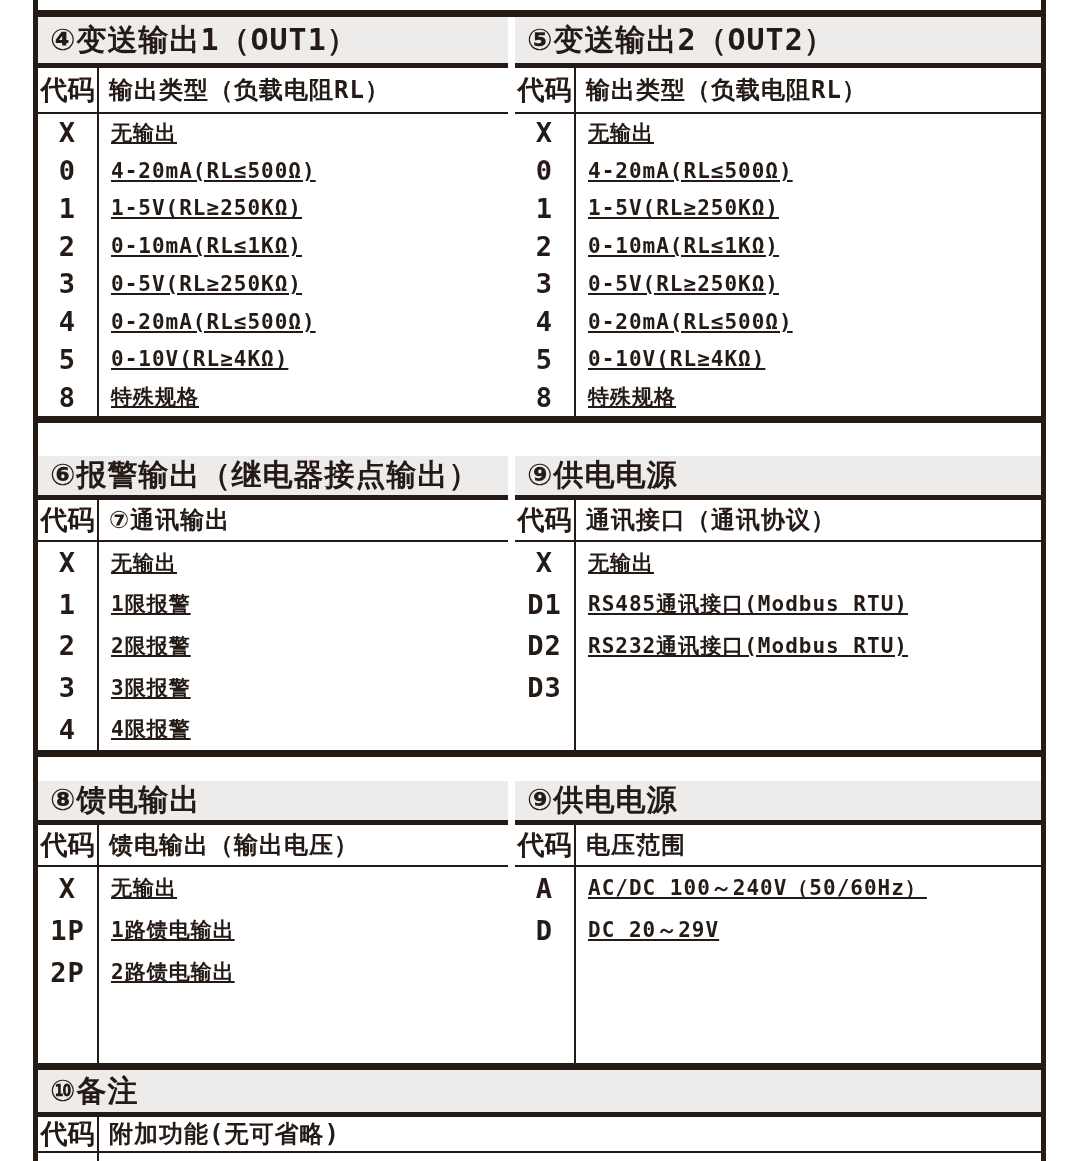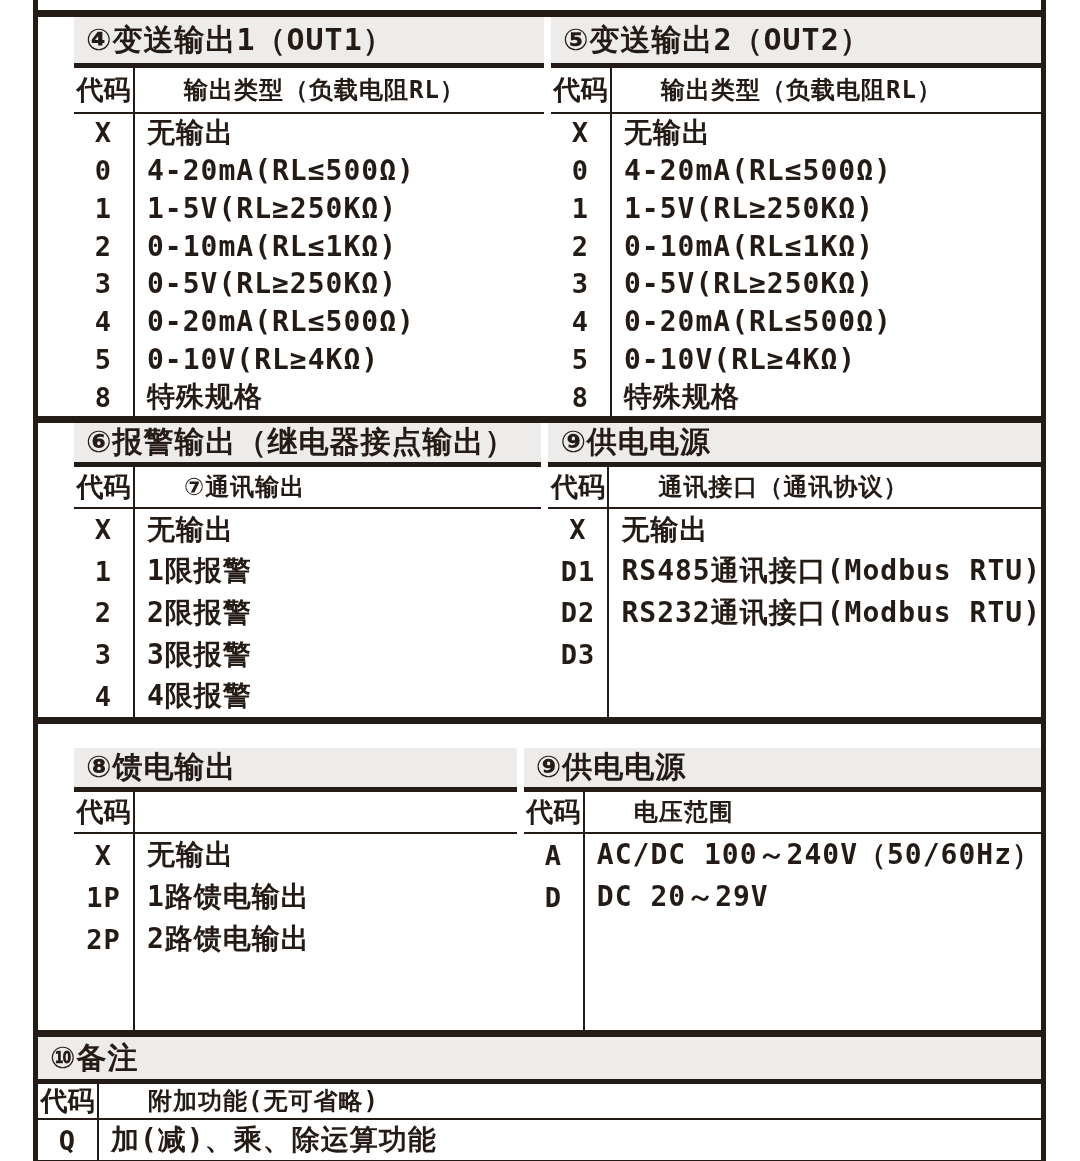--- a/index.html
+++ b/index.html
@@ -11,47 +11,47 @@
   body{
     width:1080px;height:1161px;background:#ffffff;position:relative;
     font-family:"DejaVu Sans Mono","DejaVu Sans","Liberation Sans",sans-serif;
     font-weight:bold;color:var(--txt);letter-spacing:1px;
   }
   .sheet{
     position:absolute;left:33px;top:0;width:1003px;
     border-left:5px solid var(--bd);border-right:5px solid var(--bd);
     background:#fff;
   }
-  .band{display:flex;align-items:center;padding-left:36px;}
+  .band{display:flex;align-items:center;}
   .panel{display:flex;flex-direction:column;}
   .panel-l{width:470px;}
   .panel-r{flex:1;}
   .vdiv{width:7px;background:var(--bd);}
   .hline{height:7px;background:var(--bd);}
   .hline-b{height:6px;background:var(--bd);}
   .hline5{height:5px;background:var(--bd);}
   .thin{height:2px;background:var(--bd);}
   .titlebar{
     background:var(--hdr);display:flex;align-items:center;
     padding-left:12px;font-size:30px;letter-spacing:1px;
   }
-  .hdr{display:flex;align-items:stretch;gap:39px;}
+  .hdr{display:flex;align-items:stretch;}
   .code-h{
     width:59px;border-right:2px solid var(--bd);
     display:flex;align-items:center;justify-content:center;
     font-size:27px;letter-spacing:0;
   }
   .desc-h{flex:1;display:flex;align-items:center;padding-left:10px;font-size:24px;}
   .data{display:flex;align-items:stretch;}
   .codes{width:59px;border-right:2px solid var(--bd);display:flex;flex-direction:column;}
   .descs{flex:1;display:flex;flex-direction:column;}
   .c{display:flex;align-items:center;justify-content:center;font-size:27px;}
-  .d{display:flex;align-items:center;padding-left:12px;font-size:28px;white-space:nowrap;}
+  .d{display:flex;align-items:center;padding-left:12px;font-size:21px;white-space:nowrap;text-decoration:underline;}
   .rA{height:37.75px;} .rB{height:41.6px;} .rC{height:42px;} .rD{height:40px;}
-  .tA{height:46px;} .tB{height:39px;} .tC{height:39px;margin-top:24px;} .tD{height:42px;}
+  .tA{height:46px;} .tB{height:39px;margin-top:33px;} .tC{height:39px;margin-top:24px;} .tD{height:42px;}
   .hA{height:44px;} .hB{height:40px;} .hC{height:40px;} .hD{height:34px;}
   .dataA{height:302px;} .dataB{height:208px;} .dataC{height:196px;} .dataD{height:40px;}
   .sliver{height:10px;}
 </style>
 </head>
 <body>
 
 <div class="sheet">
 
   <div class="band sliver">
@@ -185,20 +185,21 @@
     </div>
   </div>
   <div class="hline"></div>
 
   <div class="band">
     <div class="panel panel-l">
       <div class="titlebar tC">⑧馈电输出</div>
       <div class="hline5"></div>
       <div class="hdr hC">
         <div class="code-h">代码</div>
+        <div class="desc-h">馈电输出（输出电压）</div>
       </div>
       <div class="thin"></div>
       <div class="data dataC">
         <div class="codes">
           <div class="c rC">X</div>
           <div class="c rC">1P</div>
           <div class="c rC">2P</div>
           <div class="c rC"></div>
         </div>
         <div class="descs">

